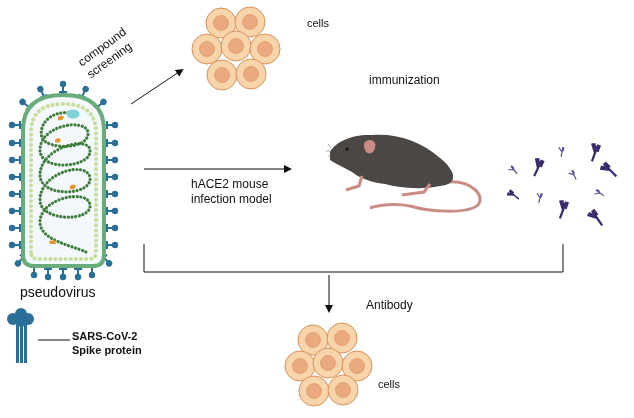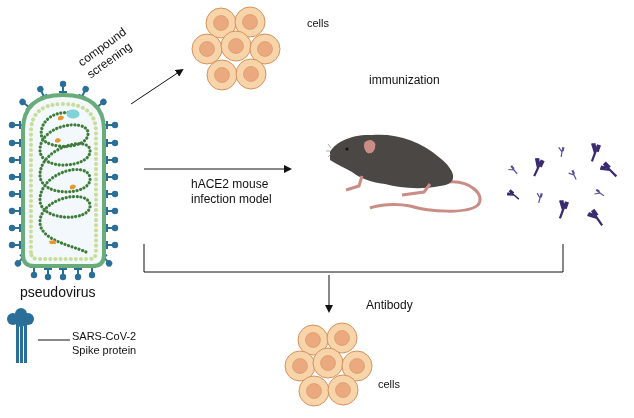--- a/index.html
+++ b/index.html
@@ -5,21 +5,21 @@
   html, body { margin: 0; padding: 0; background: #ffffff; }
   body { width: 634px; height: 418px; position: relative; overflow: hidden;
          font-family: "Liberation Sans", sans-serif; color: #111; }
   .label { position: absolute; font-size: 12px; line-height: 15px; color: #111; white-space: nowrap; }
   svg.stage { position: absolute; left: 0; top: 0; }
   #lbl-cells-top { left: 307px; top: 16px; font-size: 11px; }
   #lbl-compound { left: 93px; top: 52px; transform: rotate(-36deg); transform-origin: 0 100%; }
   #lbl-vaccine { left: 369px; top: 73px; }
   #lbl-hace2 { left: 175px; top: 177px; margin-left: 16px; }
   #lbl-pseudovirus { left: 20px; top: 285px; font-size: 14px; }
-  #lbl-spike { left: 72px; top: 329px; font-size: 11px; line-height: 14px; }
+  #lbl-spike { left: 72px; top: 329px; font-size: 11px; line-height: 14px; font-weight: bold; }
   #lbl-antibody { left: 358px; top: 298px; margin-left: 8px; }
   #lbl-cells-bot { left: 378px; top: 377px; font-size: 11px; }
 </style>
 </head>
 <body>
 
 <svg class="stage" width="634" height="418" viewBox="0 0 634 418">
   <defs>
     <marker id="arrowhead" markerWidth="8" markerHeight="8" refX="6" refY="4" orient="auto" markerUnits="userSpaceOnUse">
       <path d="M0,0 L8,4 L0,8 Z" fill="#111"></path>

